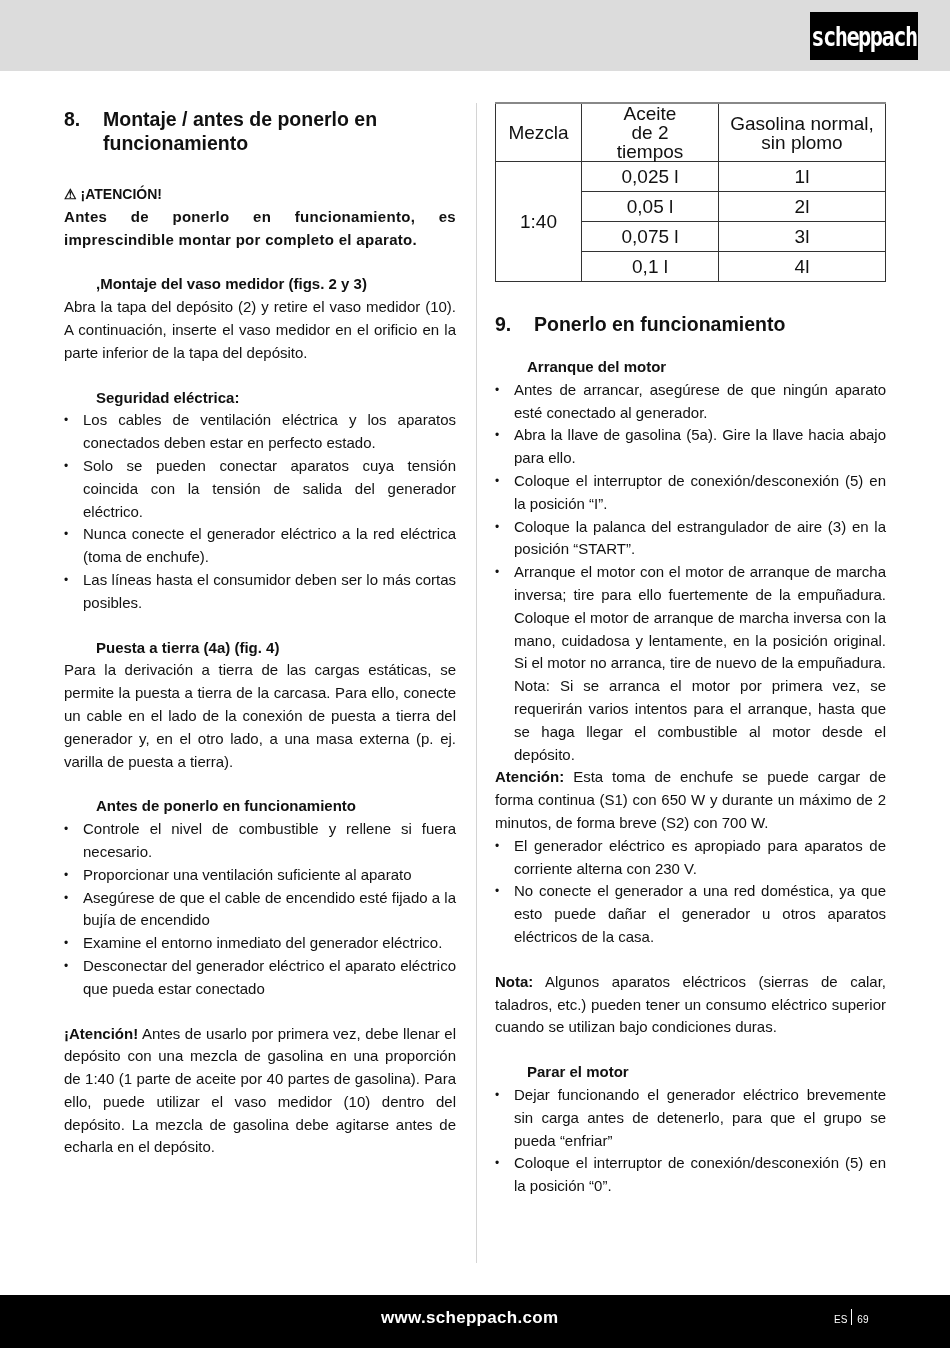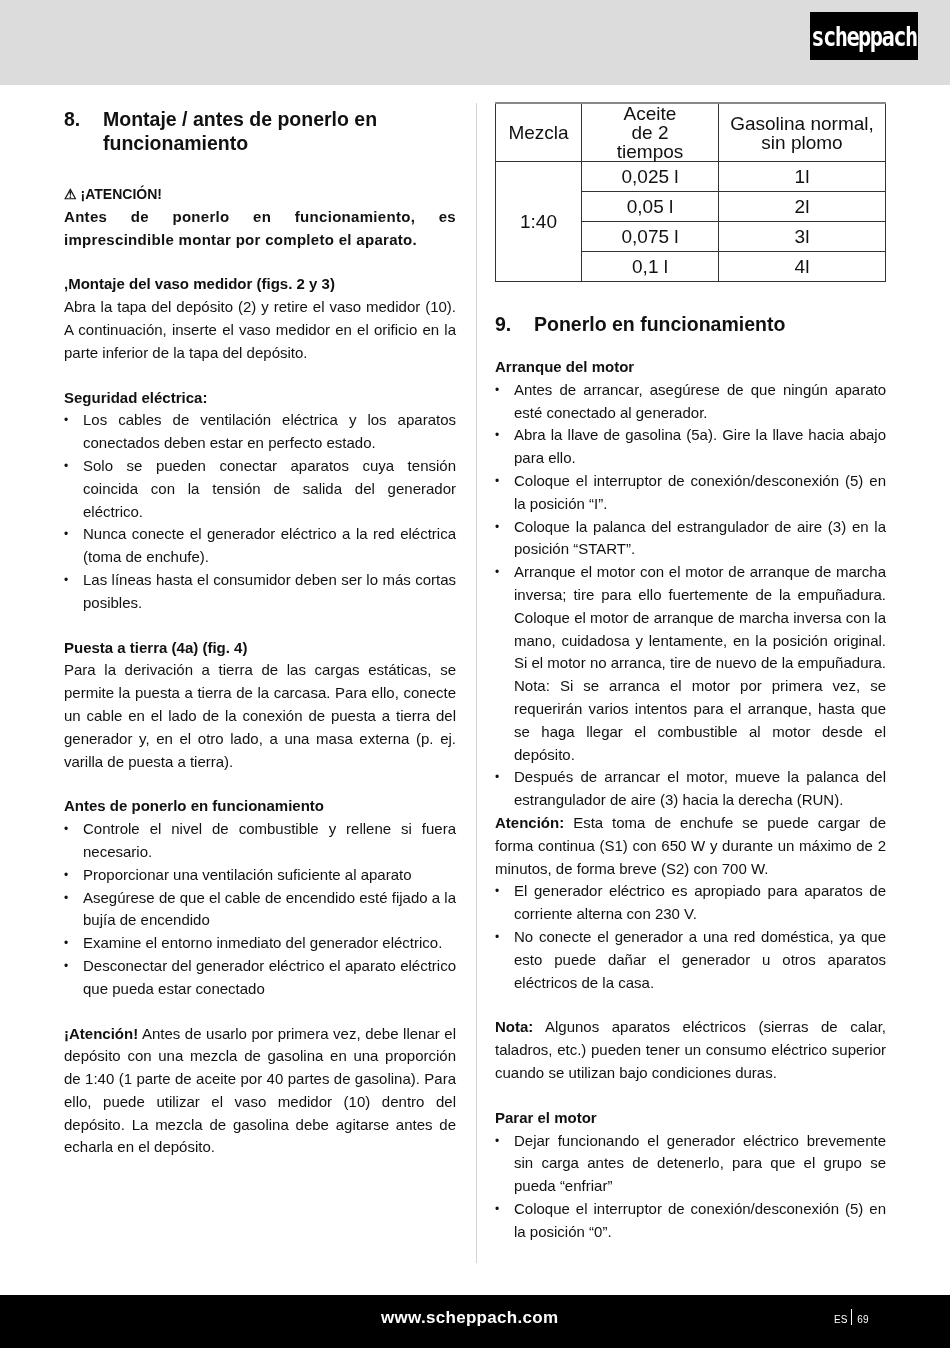--- a/index.html
+++ b/index.html
@@ -1,39 +1,39 @@
 <!DOCTYPE html>
 <html><head>
 <meta charset="utf-8">
 <style>
   * { box-sizing: border-box; margin: 0; padding: 0; }
   html, body { width: 950px; height: 1348px; background: #ffffff; overflow: hidden; }
   body { position: relative; font-family: "Liberation Sans", sans-serif; color: #111111; }
 
-  .header-band { position: absolute; left: 0; top: 0; width: 950px; height: 85px; background: #dcdcdc; }
+  .header-band { position: absolute; left: 0; top: 0; width: 950px; height: 71px; background: #dcdcdc; }
   .logo-box {
     position: absolute; left: 810px; top: 16px; width: 108px; height: 40px; background: #000000;
     color: #ffffff; display: flex; align-items: center; justify-content: center;
     font-family: "DejaVu Sans Mono", monospace; font-weight: bold; font-size: 22px;
     letter-spacing: -1.5px; transform: scaleY(1.2);
   }
 
   .col-divider { position: absolute; left: 476px; top: 103px; width: 1px; height: 1160px; background: #d4d4d4; }
 
   .col { position: absolute; top: 100px; font-size: 15px; line-height: 22.8px; }
   .col-left { left: 64px; width: 392px; }
   .col-right { left: 495px; width: 391px; }
 
   .h1 { display: flex; font-size: 19.5px; font-weight: bold; line-height: 24px; }
   .h1 .num { width: 39px; flex: none; }
   .h1 .txt { flex: 1; }
 
   p { text-align: justify; }
   .bold { font-weight: bold; }
-  .sub { font-weight: bold; }
+  .sub { font-weight: bold; margin-left: 32px; }
 
   ul.bl { list-style: none; }
   ul.bl li { position: relative; padding-left: 19px; text-align: justify; }
   ul.bl li::before { content: "\2022"; position: absolute; left: 0; top: 0; font-size: 12px; }
 
   .warn-icon { display: inline-block; font-size: 14px; margin-right: 4px; }
 
   table.mix { border-collapse: collapse; width: 391px; font-size: 19px; text-align: center; }
   table.mix td, table.mix th { border: 1px solid #333; font-weight: normal; padding: 0 4px; line-height: 19px; }
   table.mix th { height: 58px; }
@@ -139,21 +139,20 @@
   </div>
 
   <div style="margin-top:20px;">
     <div class="sub">Arranque del motor</div>
     <ul class="bl">
       <li>Antes de arrancar, asegúrese de que ningún aparato esté conectado al generador.</li>
       <li>Abra la llave de gasolina (5a). Gire la llave hacia abajo para ello.</li>
       <li>Coloque el interruptor de conexión/desconexión (5) en la posición “I”.</li>
       <li>Coloque la palanca del estrangulador de aire (3) en la posición “START”.</li>
       <li>Arranque el motor con el motor de arranque de marcha inversa; tire para ello fuertemente de la empuñadura. Coloque el motor de arranque de marcha inversa con la mano, cuidadosa y lentamente, en la posición original. Si el motor no arranca, tire de nuevo de la empuñadura. Nota: Si se arranca el motor por primera vez, se requerirán varios intentos para el arranque, hasta que se haga llegar el combustible al motor desde el depósito.</li>
-      <li>Después de arrancar el motor, mueve la palanca del estrangulador de aire (3) hacia la derecha (RUN).</li>
     </ul>
   </div>
 
   <p>
     <span class="bold">Atención:</span><span> Esta toma de enchufe se puede cargar de forma continua (S1) con 650 W y durante un máximo de 2 minutos, de forma breve (S2) con 700 W.</span>
   </p>
   <ul class="bl">
     <li>El generador eléctrico es apropiado para aparatos de corriente alterna con 230 V.</li>
     <li>No conecte el generador a una red doméstica, ya que esto puede dañar el generador u otros aparatos eléctricos de la casa.</li>
   </ul>

